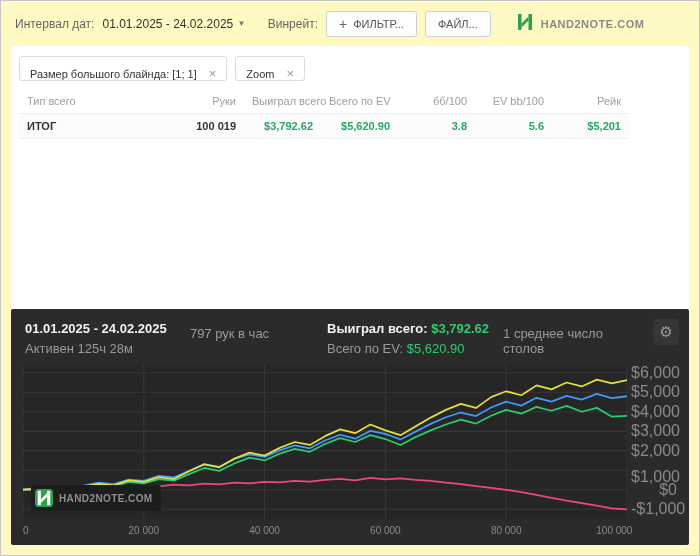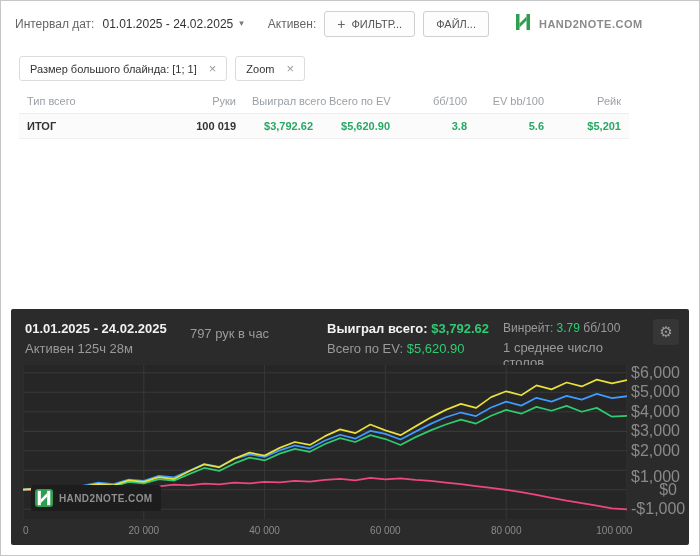--- a/index.html
+++ b/index.html
@@ -1,36 +1,36 @@
 <!DOCTYPE html>
 <html style="--accent_green: #2f9e4f; --value_green: #27a863; --chart_green: #2ecc71; --chart_yellow: #e8e13c; --chart_blue: #3f9bff; --chart_pink: #f0467f; --panel_bg: #2b2b2b;"><head>
 <meta charset="utf-8">
 <style>
   * { margin:0; padding:0; box-sizing:border-box; }
   html,body { background:#dcdcdc; }
   body { font-family:"Liberation Sans", sans-serif; }
-  .page { width:700px; height:556px; background:#ffffff; border:1px solid #c6c6c6; position:relative; overflow:hidden; }
+  .page { width:700px; height:556px; background:#fef9c3; border:1px solid #c6c6c6; position:relative; overflow:hidden; }
 
   
   .topbar { height:45px; display:flex; align-items:center; padding:0 14px; gap:8px; }
   .lbl { font-size:12px; color:#666; }
   .date-select { display:flex; align-items:center; gap:6px; cursor:pointer; margin-right:16px; }
   .date-select .val { font-size:12px; color:#333; }
   .caret { font-size:9px; color:#777; line-height:1; }
   .tb-btn { background:#fdfdfd; border:1px solid #cfcfcf; border-radius:3px; height:26px; padding:0 12px;
             font-size:11px; color:#555; display:flex; align-items:center; gap:6px; cursor:pointer;
             font-family:"Liberation Sans", sans-serif; }
   .tb-btn .plus { font-size:14px; color:#666; line-height:1; }
   .logo { display:flex; align-items:center; gap:6px; margin-left:16px; }
   .logo .logo-text { color:#8a8a8a; font-weight:bold; font-size:11px; letter-spacing:.5px; }
 
   
   .content { margin:0 10px; background:#fff; height:263px; overflow:hidden; }
   .chips { display:flex; gap:8px; padding:10px 8px 8px 8px; }
-  .chip { border:1px solid #dcdcdc; border-radius:3px; background:#fff; height:25px; display:flex; align-items:center;
+  .chip { border:1px solid #dcdcdc; border-radius:3px; background:#fff; height:25px; display:flex; align-items:flex-end;
           padding:0 10px; font-size:11px; color:#333; gap:12px; cursor:pointer; }
   .chip .x { color:#999; font-size:13px; line-height:1; cursor:pointer; }
 
   table { width:610px; margin-left:8px; border-collapse:collapse; font-size:11px; table-layout:fixed; }
   th { color:#9aa0a6; font-weight:normal; text-align:right; padding:6px 8px; white-space:nowrap; }
   th:first-child { text-align:left; width:148px; }
   td { padding:6px 8px; text-align:right; color:#333; white-space:nowrap; }
   td:first-child { text-align:left; }
   thead tr { border-bottom:1px solid #ededed; }
   tbody tr { border-bottom:1px solid #f0f0f0; }
@@ -67,21 +67,21 @@
 <body>
 
 <div class="page">
 
   <div class="topbar">
     <span class="lbl">Интервал дат:</span>
     <div class="date-select">
       <span class="val">01.01.2025 - 24.02.2025</span>
       <span class="caret">▾</span>
     </div>
-    <span class="lbl">Активен:</span>
+    <span class="lbl">Винрейт:</span>
     <button class="tb-btn">
       <span class="plus">+</span>
       <span>ФИЛЬТР...</span>
     </button>
     <button class="tb-btn">
       <span>ФАЙЛ...</span>
     </button>
     <div class="logo">
       <span>
         <svg viewBox="0 0 20 20" width="20" height="20">
@@ -145,25 +145,20 @@
         <div class="main">
           <span>Выиграл всего:</span>
           <span class="gval">$3,792.62</span>
         </div>
         <div class="sub">
           <span>Всего по EV:</span>
           <span class="gval">$5,620.90</span>
         </div>
       </div>
       <div class="ph-block ph-b4">
-        <div class="main">
-          <span>Винрейт:</span>
-          <span class="gval">3.79</span>
-          <span>бб/100</span>
-        </div>
         <div class="sub">1 среднее число столов</div>
       </div>
     </div>
     <div class="gear-btn">⚙</div>
 
     <div class="plot-area">
       <svg id="chart-svg" viewBox="0 0 620 140" preserveAspectRatio="none">
           <line x1="0.0" y1="0" x2="0.0" y2="140" stroke="#383838" stroke-width="1"></line>
           <line x1="124.0" y1="0" x2="124.0" y2="140" stroke="#383838" stroke-width="1"></line>
           <line x1="248.0" y1="0" x2="248.0" y2="140" stroke="#383838" stroke-width="1"></line>

